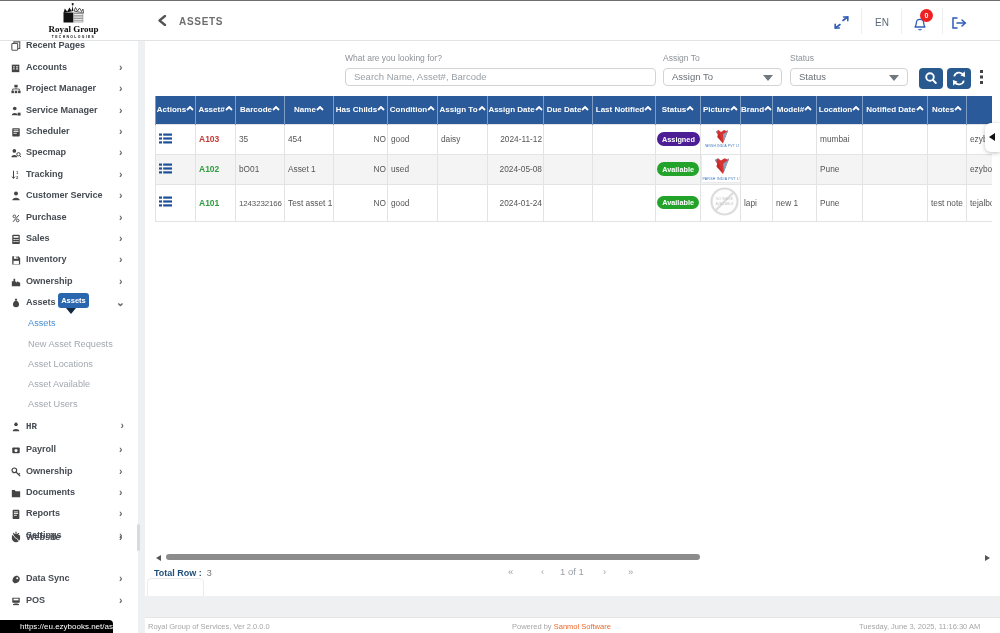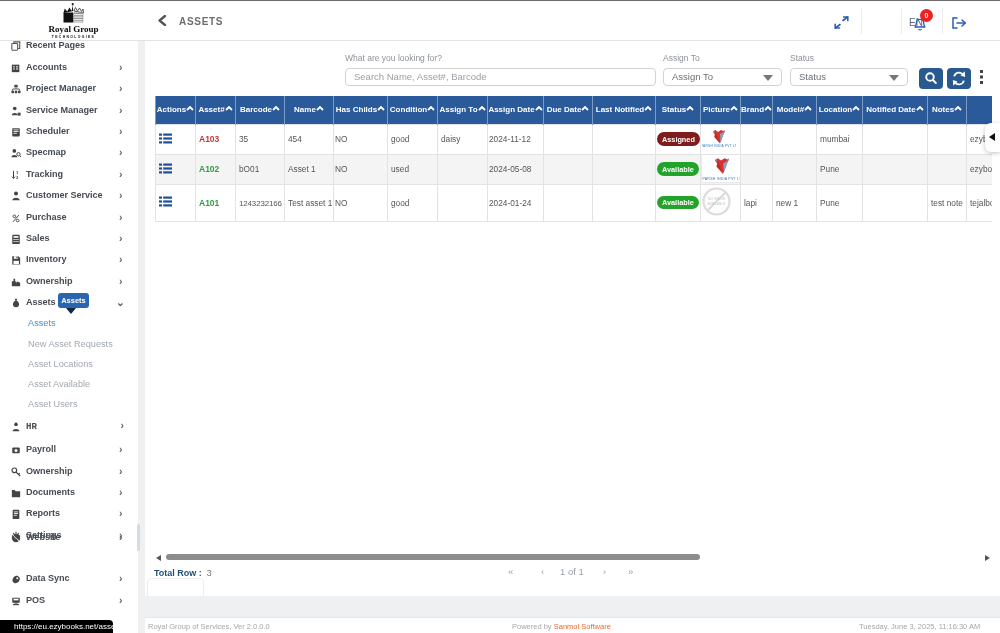--- a/index.html
+++ b/index.html
@@ -4,21 +4,21 @@
 <style>
   * { margin:0; padding:0; box-sizing:border-box; }
   html,body { width:1000px; height:633px; overflow:hidden; background:#fff;
     font-family:"Liberation Sans", sans-serif; }
   .abs { position:absolute; }
   
   #topline { left:0; top:0; width:1000px; height:1px; background:#6e6e6e; }
   #topbar { left:0; top:0; width:1000px; height:41px; background:#fff; border-bottom:1px solid #e3e3e3; }
   #pagetitle { left:179px; top:15.5px; font-size:10px; font-weight:bold; color:#6e6e6e; letter-spacing:0.7px; }
   .vsep { top:8px; width:1px; height:26px; background:#ededed; }
-  #en { left:875px; top:16.5px; font-size:10px; color:#5c6878;margin-left:34px; }
+  #en { left:875px; top:16.5px; font-size:10px; color:#5c6878; }
   #badge0 { left:920px; top:9px; width:13px; height:13px; border-radius:50%; background:#ee2222;
      color:#fff; font-size:7px; font-weight:bold; text-align:center; line-height:13px; }
   
   #sidebar { left:0; top:41px; width:138px; height:592px; background:#fff; }
   #sidetrack { left:138px; top:41px; width:7px; height:592px; background:#eef0f2; }
   .mi { position:absolute; left:0; width:138px; height:20px; }
   .mi .ic { position:absolute; left:11px; top:1.5px; width:10px; height:10px; }
   .mi .tx { position:absolute; left:26px; top:0.5px; font-size:9.1px; font-weight:600; color:#464c53; letter-spacing:-0.05px; white-space:nowrap; }
   .mi .ch { position:absolute; left:119px; top:-0.5px; font-size:10.5px; color:#60666c; font-weight:600;}
   .smi { position:absolute; left:28px; font-size:9.2px; color:#a2a8af; white-space:nowrap; }
@@ -33,24 +33,24 @@
   .selcaret { position:absolute; width:0; height:0; border-left:5px solid transparent;
       border-right:5px solid transparent; border-top:6px solid #707880; }
   .btn { position:absolute; width:24px; height:21px; background:#28598f; border-radius:4px; }
   
   #tablebox { left:155px; top:96px; width:837px; overflow:hidden; }
   table { border-collapse:collapse; table-layout:fixed; width:871px; }
   th { background:#2a5a99; color:#fff; font-size:8px; font-weight:bold; 
        border-left:1px solid #7d9cc4; border-right:1px solid #7d9cc4; border-top:none; border-bottom:none; height:28px; padding:0; overflow:hidden; white-space:nowrap; }
   td { font-size:8.3px; color:#555; border:1px solid #e3e3e3; padding:0 3px; overflow:hidden; white-space:nowrap; background-clip:padding-box;}
   tr.r2 td { background:#f4f4f4; }
-  td.c { text-align:left; padding:0 1px; }
+  td.c { text-align:right; padding:0 1px; }
   .pill { display:inline-block; border-radius:8px; color:#fff; font-size:7.3px; font-weight:bold;
       padding:2.5px 5px 2px; }
-  .pill.red { background:#7f1d1d; }
+  .pill.red { background:#4c1d95; }
   .pill.green { background:#24a32b; }
   .aid { font-weight:bold; font-size:8.5px; }
   
   .pgn { position:absolute; top:566px; font-size:9.5px; color:#9aa0a6; }
 </style>
 </head>
 <body>
 <div class="abs" id="topbar"></div>
 <div class="abs" id="topline"></div>
 
@@ -316,21 +316,21 @@
     <div class="smi" style="top:318px; color:#4a8fd4;">Assets</div>
     <div class="smi" style="top:338.6px; color:#a2a8af;">New Asset Requests</div>
     <div class="smi" style="top:359.2px; color:#a2a8af;">Asset Locations</div>
     <div class="smi" style="top:379.3px; color:#a2a8af;">Asset Available</div>
     <div class="smi" style="top:399.3px; color:#a2a8af;">Asset Users</div>
   </div>
 
 <div class="abs" style="left:58px; top:293px; width:31px; height:15px; background:#2a66ad; border-radius:3px; color:#fff; font-size:7.5px; font-weight:bold; text-align:center; line-height:15px;">Assets</div>
 <div class="abs" style="left:66px; top:308px; width:0; height:0; border-left:5px solid transparent; border-right:5px solid transparent; border-top:6px solid #12283f;"></div>
 
-<div class="abs" style="z-index:30; left:0; top:620px; width:113px; height:13px; background:#000; border-radius:0 4px 0 0; color:#fff; font-size:8px; line-height:13px; padding-left:14px;">https://eu.ezybooks.net/assets</div>
+<div class="abs" style="z-index:30; left:0; top:620px; width:113px; height:13px; background:#000; border-radius:0 4px 0 0; color:#fff; font-size:8px; line-height:13px; padding-left:20px;">https://eu.ezybooks.net/assets</div>
 
 <div class="lbl" style="left:345px; top:53px;">What are you looking for?</div>
 <div class="lbl" style="left:663px; top:53px;">Assign To</div>
 <div class="lbl" style="left:790px; top:53px;">Status</div>
 <div class="inp" style="left:345px; top:68px; width:311px;">Search Name, Asset#, Barcode</div>
 <div class="inp" style="left:663px; top:68px; width:119px; color:#6a7076;">Assign To</div>
 <div class="selcaret" style="left:763px; top:75px;"></div>
 <div class="inp" style="left:790px; top:68px; width:118px; color:#6a7076;">Status</div>
 <div class="selcaret" style="left:889px; top:75px;"></div>
 <div class="btn" style="left:919px; top:68px;">

